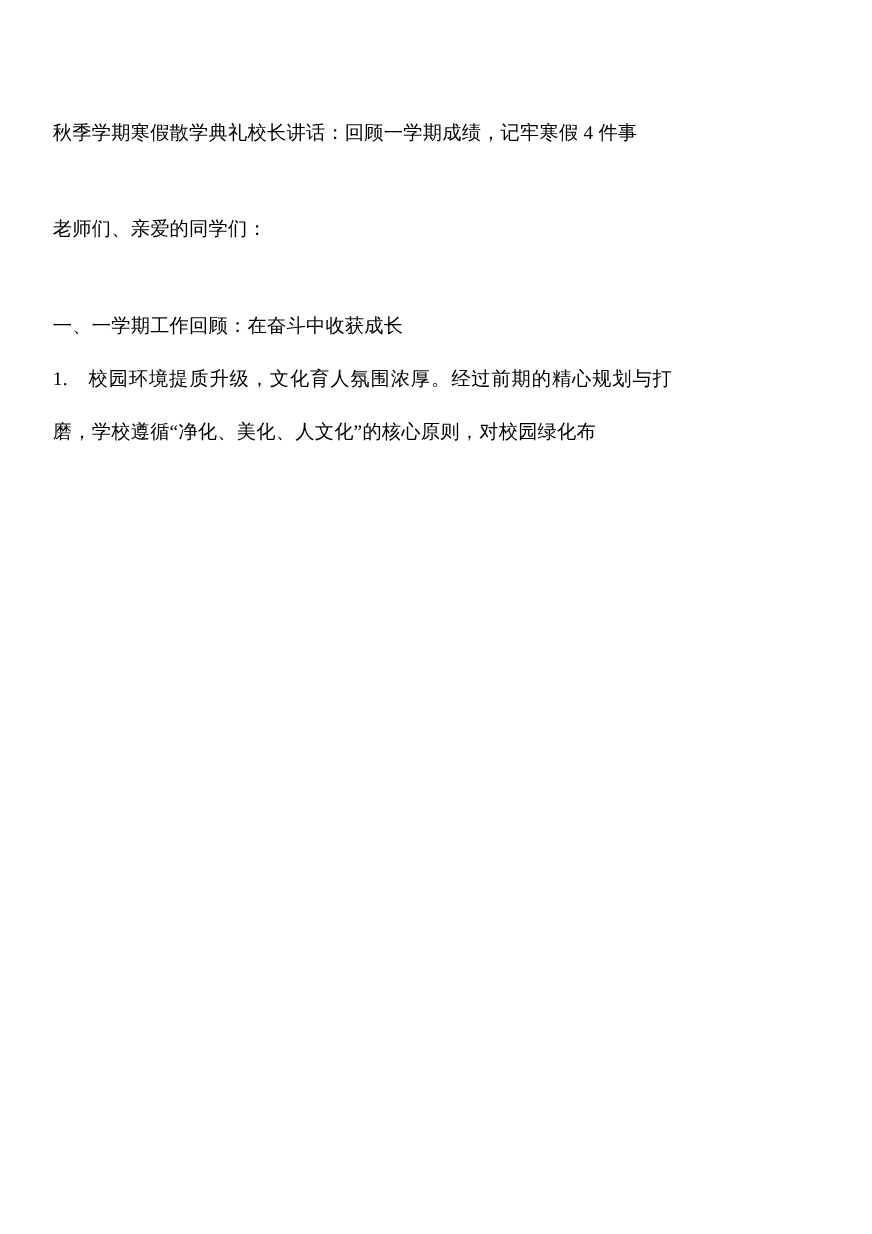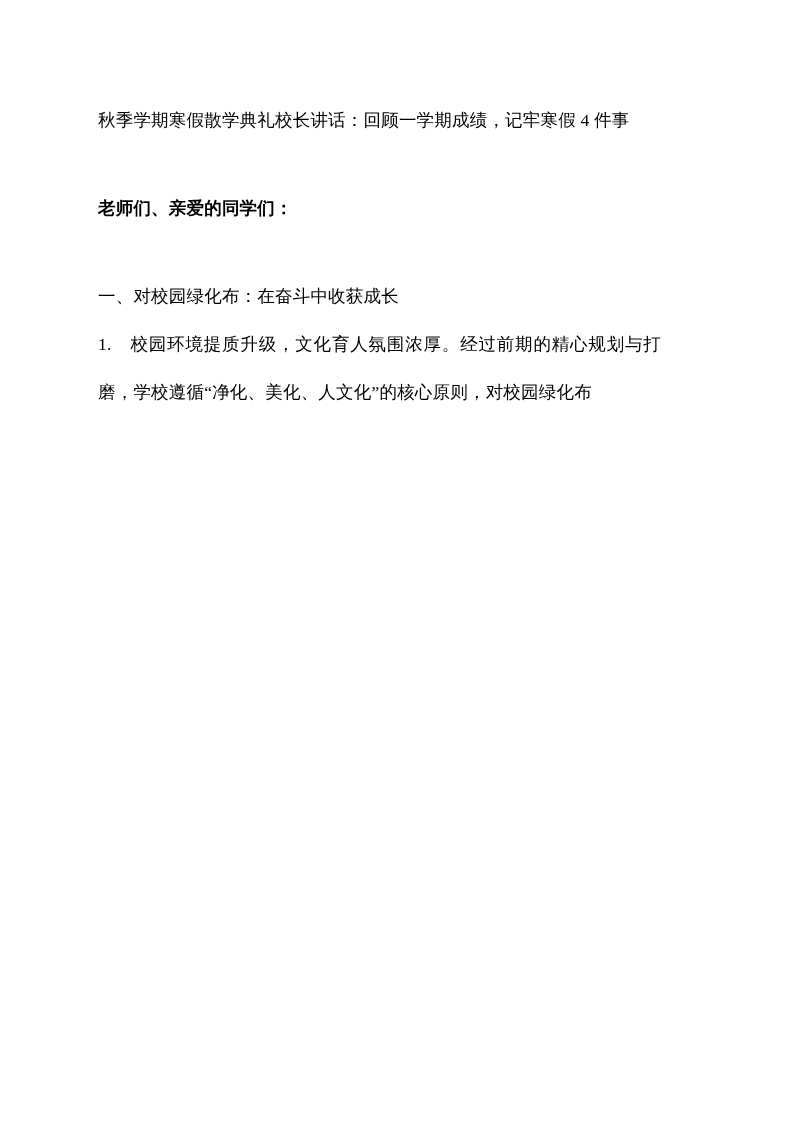--- a/index.html
+++ b/index.html
@@ -12,57 +12,56 @@
     height: 1122px;
     overflow: hidden;
     font-family: "Liberation Serif", "DejaVu Serif", serif;
     color: #000000;
   }
   .page {
     position: relative;
     width: 729px;
     height: 1122px;
     box-sizing: border-box;
-    padding: 96px 115px 60px 98px;
+    padding: 96px 115px 60px 48px;
     background: #ffffff;
   }
   .doc-body {
     width: 563px;
   }
   .para {
     font-size: 17.5px;
     line-height: 48px;
     letter-spacing: 0.2px;
     text-align: justify;
     text-justify: inter-ideograph;
     margin: 0;
     word-break: break-all;
   }
   .title-para {
     margin-bottom: 40px;
   }
   .spaced {
     margin-bottom: 40px;
-    font-weight: bold;
   }
   .list-line {
     margin: 0;
   }
 </style>
 </head>
 <body>
 
 <div class="page">
   <div class="doc-body">
 
     <p class="para title-para">秋季学期寒假散学典礼校长讲话：回顾一学期成绩，记牢寒假 4 件事</p>
 
     <p class="para spaced">老师们、亲爱的同学们：</p>
 
 
 
 
-    <p class="para list-line">一、对校园绿化布：在奋斗中收获成长</p>
+    <p class="para list-line">一、一学期工作回顾：在奋斗中收获成长</p>
 
     <p class="para list-line">1.　校园环境提质升级，文化育人氛围浓厚。经过前期的精心规划与打磨，学校遵循“净化、美化、人文化”的核心原则，对校园绿化布</p>
 
   </div>
 </div>
 
 </body></html>

